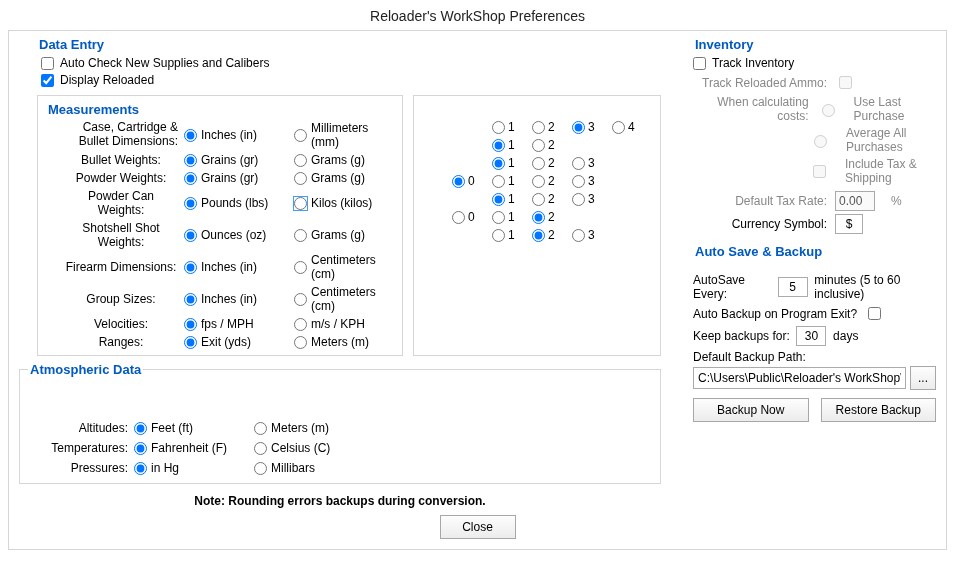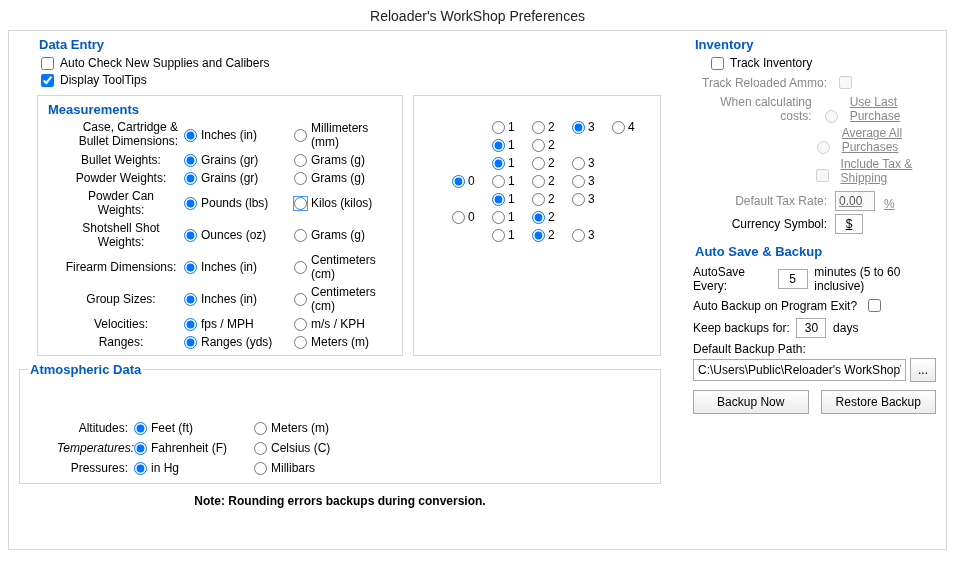--- a/index.html
+++ b/index.html
@@ -53,21 +53,21 @@
     .radio { display: flex; align-items: center; gap: 4px; }
     .radio input { margin: 0; }
     .dec-grid { display: grid; grid-template-columns: 40px 40px 40px 40px 40px; row-gap: 4px; column-gap:0; align-items:center; justify-content:start; margin-left: 30px; }
     .dec-cell { display:flex; align-items:center; gap:3px; justify-content:flex-start; }
     .dec-cell.empty { visibility: hidden; }
     .dec-cell input { margin: 0; }
     .atm-grid { display:grid; grid-template-columns: 100px 120px 110px; row-gap:6px; align-items:center; margin-left: 6px; margin-top: 36px; }
     .note { text-align:center; font-weight:bold; margin-top:10px; }
     .inv-row { display:flex; align-items:center; margin: 3px 0; }
     .inv-label { width: 142px; text-align:right; padding-right:8px; color:#888; }
-    .inv-ctrl { display:flex; align-items:flex-end; gap:9px; color:#888;text-decoration:underline; }
+    .inv-ctrl { display:flex; align-items:center; gap:16px; color:#888; }
     .inv-ctrl.active, .inv-label.active { color:#000; }
     input[type="text"].small { width: 40px; height:20px; border:1px solid #aaa; padding:1px 3px; font-size:12px; }
     input[type="text"].med { width: 28px; height:20px; border:1px solid #aaa; text-align:center; font-size:12px; }
     .path-row { display:flex; gap:4px; align-items:center; }
     input[type="text"].path { flex:1; height:22px; border:1px solid #aaa; padding:1px 4px; font-size:12px; }
     button.small {
       background: linear-gradient(#fdfdfd,#ececec);
       border:1px solid #a7a7a7;
       height:24px;
       font-size:12px;
@@ -94,21 +94,21 @@
     <div class="left">
       <div class="de-group">
         <span class="grp-title">Data Entry</span>
         <div class="de-checks">
           <div class="ck-row">
             <input type="checkbox" style="">
             <span>Auto Check New Supplies and Calibers</span>
           </div>
           <div class="ck-row">
             <input type="checkbox" checked="" style="">
-            <span>Display ToolTips</span>
+            <span>Display Reloaded</span>
           </div>
         </div>
 
         <div class="inner-row">
           <div class="meas-box">
             <div class="grp-title">Measurements</div>
             <div class="meas-grid" id="meas-grid">
                 <div class="twoline-label">
                   <div>Case, Cartridge &amp;</div>
                   <div>Bullet Dimensions:</div>
@@ -180,21 +180,21 @@
                   <input type="radio" name="meas7" checked="" style="">
                   <span>fps / MPH</span>
                 </label>
                 <label class="radio">
                   <input type="radio" name="meas7" style="">
                   <span>m/s / KPH</span>
                 </label>
                 <div class="label">Ranges:</div>
                 <label class="radio">
                   <input type="radio" name="meas8" checked="" style="">
-                  <span>Ranges (yds)</span>
+                  <span>Exit (yds)</span>
                 </label>
                 <label class="radio">
                   <input type="radio" name="meas8" style="">
                   <span>Meters (m)</span>
                 </label>
               </div>
           </div>
           <div class="dec-box">
             <div style="height:18px"></div>
             <div class="dec-grid" id="dec-grid">
@@ -335,21 +335,21 @@
         <div class="atm-grid" id="atm-grid">
             <div class="label" style="text-align: right; padding-right: 6px;">Altitudes:</div>
             <label class="radio">
               <input type="radio" name="atm0" checked="" style="">
               <span>Feet (ft)</span>
             </label>
             <label class="radio">
               <input type="radio" name="atm0" style="">
               <span>Meters (m)</span>
             </label>
-            <div class="label" style="text-align: right; padding-right: 0; font-style: italic;">Temperatures:</div>
+            <div class="label" style="text-align: right; padding-right: 6px;">Temperatures:</div>
             <label class="radio">
               <input type="radio" name="atm1" checked="" style="">
               <span>Fahrenheit (F)</span>
             </label>
             <label class="radio">
               <input type="radio" name="atm1" style="">
               <span>Celsius (C)</span>
             </label>
             <div class="label" style="text-align: right; padding-right: 6px;">Pressures:</div>
             <label class="radio">
@@ -362,21 +362,21 @@
             </label>
           </div>
       </fieldset>
 
       <div class="note">Note:  Rounding errors backups during conversion.</div>
     </div>
 
     <div class="right">
       <div class="de-group">
         <span class="grp-title">Inventory</span>
-        <div class="ck-row" style="margin-left:18px;">
+        <div class="ck-row" style="margin-left:0;">
           <input type="checkbox" style="">
           <span>Track Inventory</span>
         </div>
         <div class="inv-row">
           <div class="inv-label">Track Reloaded Ammo:</div>
           <div class="inv-ctrl">
               <input type="checkbox" disabled="" class="disabled-ck" style="">
             </div>
         </div>
         <div class="inv-row">
@@ -410,21 +410,21 @@
         <div class="inv-row">
           <div class="inv-label active">Currency Symbol:</div>
           <div class="inv-ctrl active">
               <input type="text" class="med" style="width: 28px;" value="$">
             </div>
         </div>
       </div>
 
       <div class="de-group" style="margin-top:10px;">
         <span class="grp-title">Auto Save &amp; Backup</span>
-        <div class="inv-row" style="margin-top:6px;">
+        <div class="inv-row" style="margin-top:14px;">
           <span>AutoSave Every:</span>&nbsp;&nbsp;
           <input type="text" class="med" style="width: 30px;" value="5">&nbsp;&nbsp;
           <span>minutes (5 to 60 inclusive)</span>
         </div>
         <div class="inv-row">
           <span>Auto Backup on Program Exit?</span>&nbsp;&nbsp;
           <input type="checkbox" style="">
         </div>
         <div class="inv-row">
           <span>Keep backups for:</span>&nbsp;&nbsp;
@@ -438,13 +438,16 @@
         </div>
         <div class="btn-row">
           <button class="small">Backup Now</button>
           <button class="small">Restore Backup</button>
         </div>
       </div>
     </div>
 
   </div>
 
+  <div class="close-row">
+    <button class="small">Close</button>
+  </div>
 </div>
 
 </body></html>

